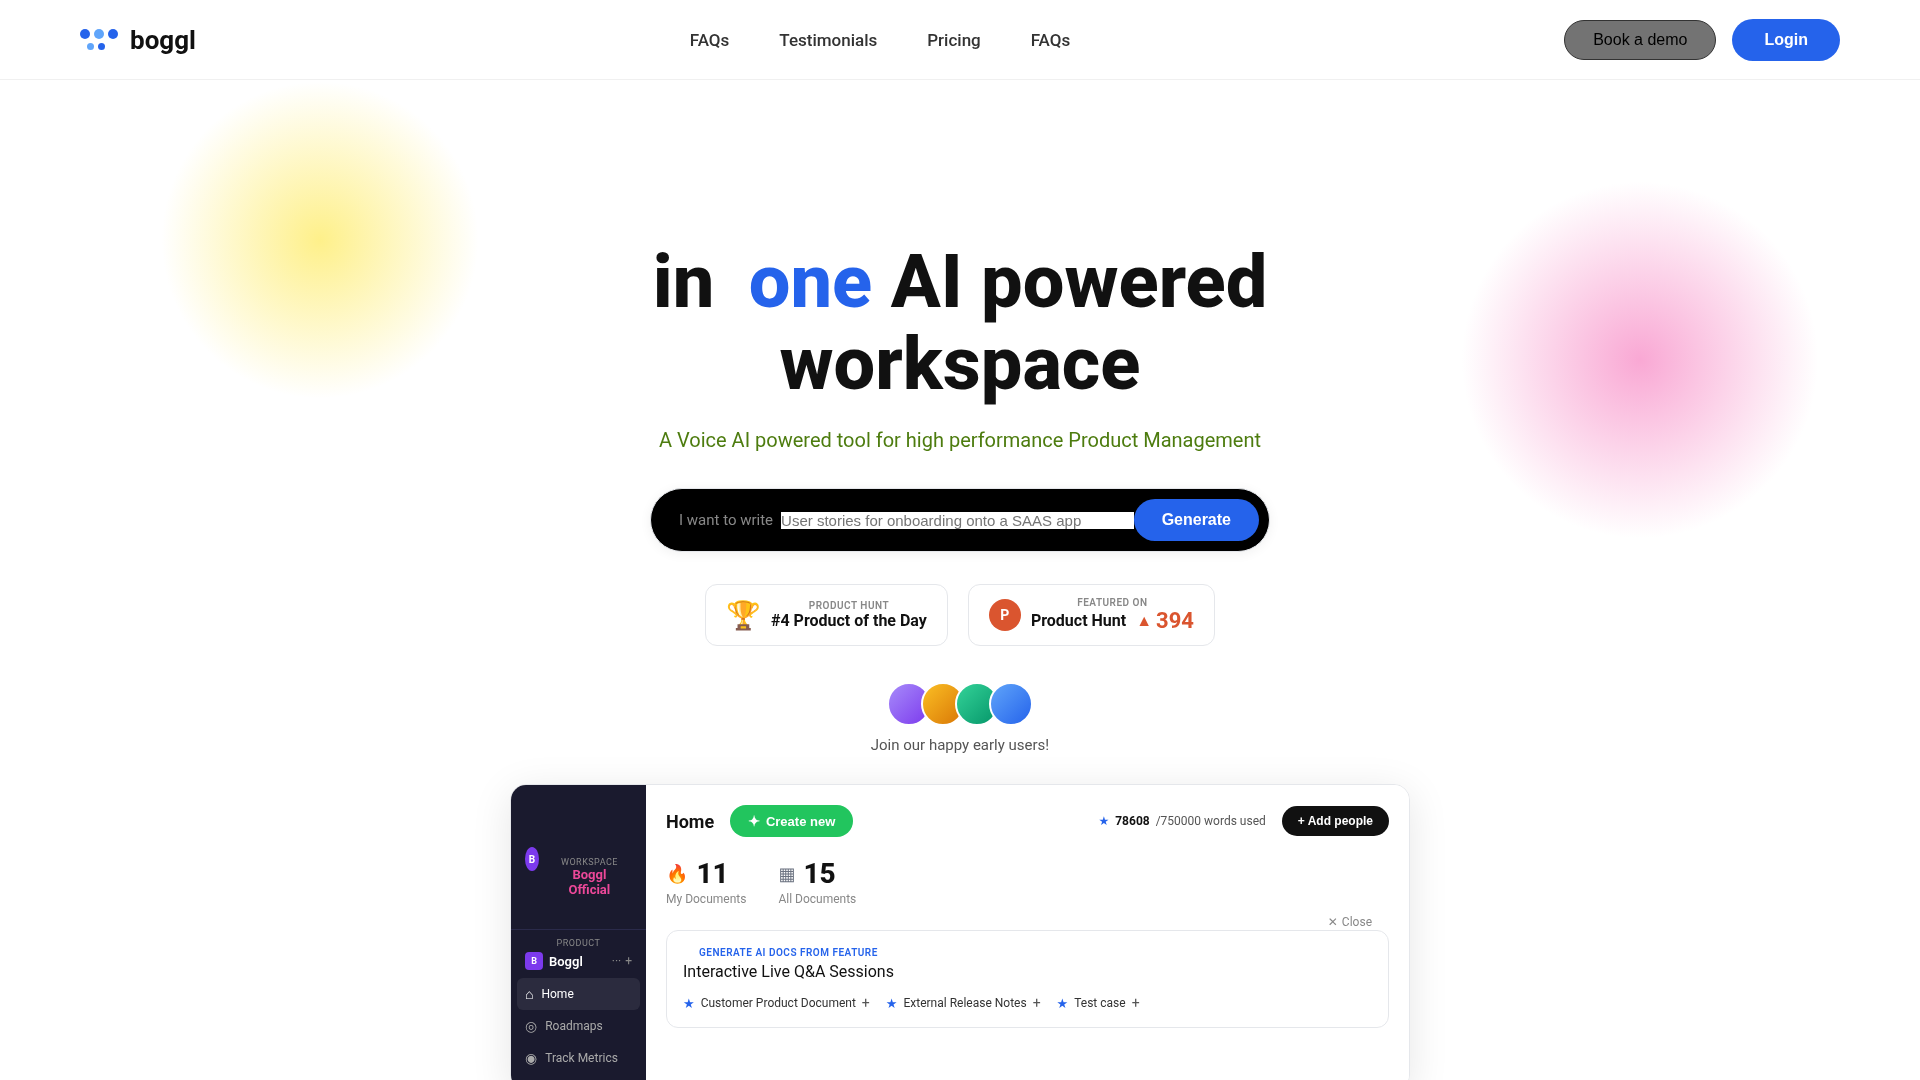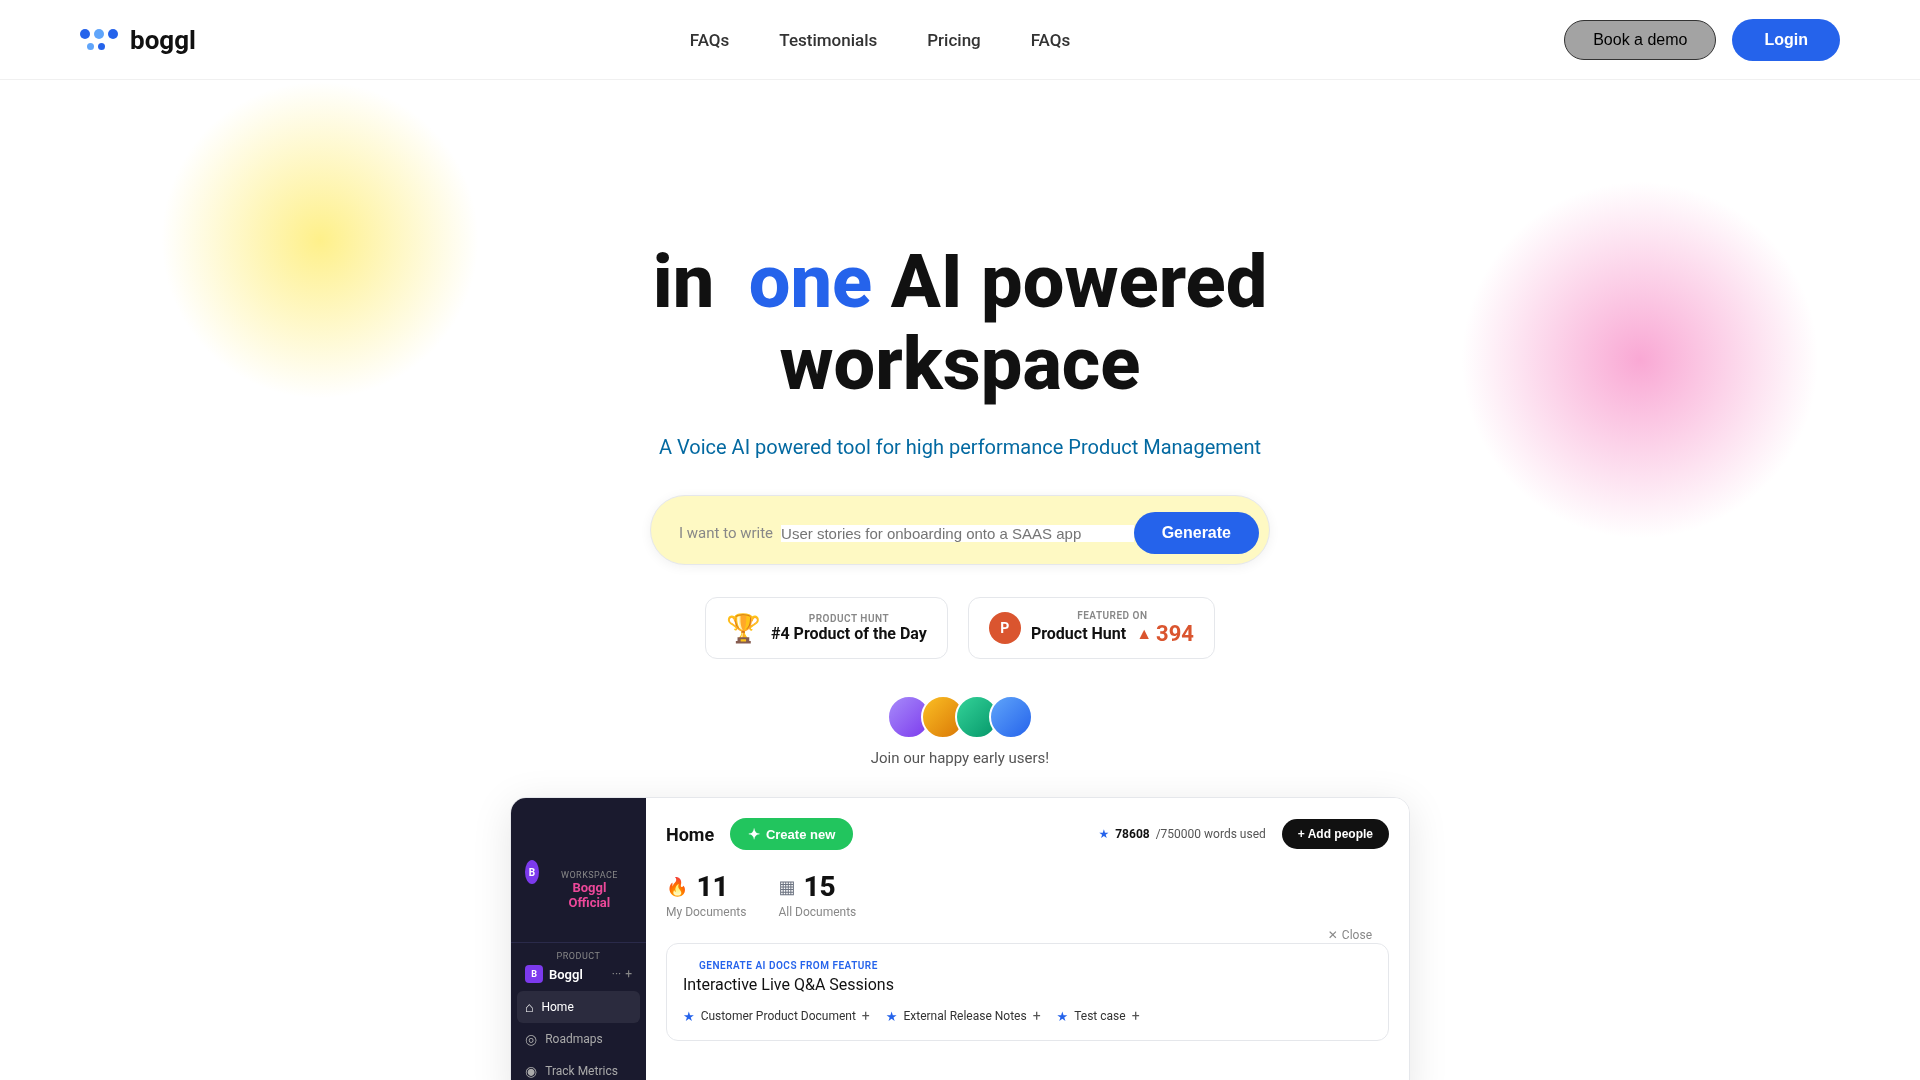--- a/index.html
+++ b/index.html
@@ -5,33 +5,33 @@
     * { margin: 0; padding: 0; box-sizing: border-box; }
     body { font-family: -apple-system, BlinkMacSystemFont, 'Segoe UI', Roboto, sans-serif; background: #fff; overflow-x: hidden; width: 1920px; min-height: 1080px; }
 
     
     nav { display: flex; align-items: center; justify-content: space-between; padding: 0 80px; height: 80px; border-bottom: 1px solid #f0f0f0; }
     .logo { display: flex; align-items: center; gap: 8px; }
     .logo-text { font-size: 26px; font-weight: 700; color: #111; }
     .nav-links { display: flex; align-items: center; gap: 50px; }
     .nav-links a { text-decoration: none; color: #333; font-size: 17px; font-weight: 500; }
     .nav-actions { display: flex; align-items: center; gap: 16px; }
-    .btn-demo { border: 1.5px solid #333; border-radius: 50px; padding: 10px 28px; background: #a3a3a3; font-size: 16px; font-weight: 500; cursor: pointer; }
+    .btn-demo { border: 1.5px solid #333; border-radius: 50px; padding: 10px 28px; background: #737373; font-size: 16px; font-weight: 500; cursor: pointer; }
     .btn-login { background: #2563eb; color: #fff; border: none; border-radius: 50px; padding: 12px 32px; font-size: 16px; font-weight: 600; cursor: pointer; }
 
     
     .hero { display: flex; flex-direction: column; align-items: center; text-align: center; padding: 80px 200px 40px; position: relative; }
     .hero-blob-yellow { position: absolute; top: 0; left: 160px; width: 320px; height: 320px; border-radius: 50%; background: radial-gradient(circle, #fef08a 0%, rgba(254,240,138,0) 70%); z-index: 0; }
     .hero-blob-pink { position: absolute; top: 100px; right: 100px; width: 360px; height: 360px; border-radius: 50%; background: radial-gradient(circle, #f9a8d4 0%, rgba(249,168,212,0) 70%); z-index: 0; }
     .hero h1 { font-size: 74px; font-weight: 800; color: #111; line-height: 1.1; max-width: 900px; z-index: 1; position: relative; }
     .hero h1 .one { color: #2563eb; margin-left: 16px; }
-    .hero-sub { font-size: 20px; color: #0369a1; margin-top: 31px; z-index: 1; position: relative; }
-
-    
-    .input-bar { display: flex; align-items: center; border: 1.5px solid #e5e7eb; border-radius: 50px; padding: 16px 10px 10px 28px; margin-top: 36px; width: 620px; background: #fef9c3; z-index: 1; position: relative; box-shadow: 0 2px 12px rgba(0,0,0,0.06); }
+    .hero-sub { font-size: 20px; color: #4d7c0f; margin-top: 24px; z-index: 1; position: relative; }
+
+    
+    .input-bar { display: flex; align-items: center; border: 1.5px solid #e5e7eb; border-radius: 50px; padding: 10px 10px 10px 28px; margin-top: 36px; width: 620px; background: #000000; z-index: 1; position: relative; box-shadow: 0 2px 12px rgba(0,0,0,0.06); }
     .input-label { font-size: 15px; color: #888; white-space: nowrap; margin-right: 8px; }
     .input-bar input { border: none; outline: none; flex: 1; font-size: 15px; color: #333; }
     .btn-generate { background: #2563eb; color: #fff; border: none; border-radius: 50px; padding: 12px 28px; font-size: 16px; font-weight: 600; cursor: pointer; white-space: nowrap; }
 
     
     .badges { display: flex; gap: 20px; margin-top: 32px; z-index: 1; position: relative; }
     .badge { display: flex; align-items: center; gap: 10px; border: 1.5px solid #e5e7eb; border-radius: 12px; padding: 12px 20px; background: #fff; min-width: 200px; }
     .badge-icon { font-size: 28px; }
     .badge-title { font-size: 10px; font-weight: 600; color: #888; text-transform: uppercase; letter-spacing: 0.5px; }
     .badge-value { font-size: 16px; font-weight: 700; color: #111; }

